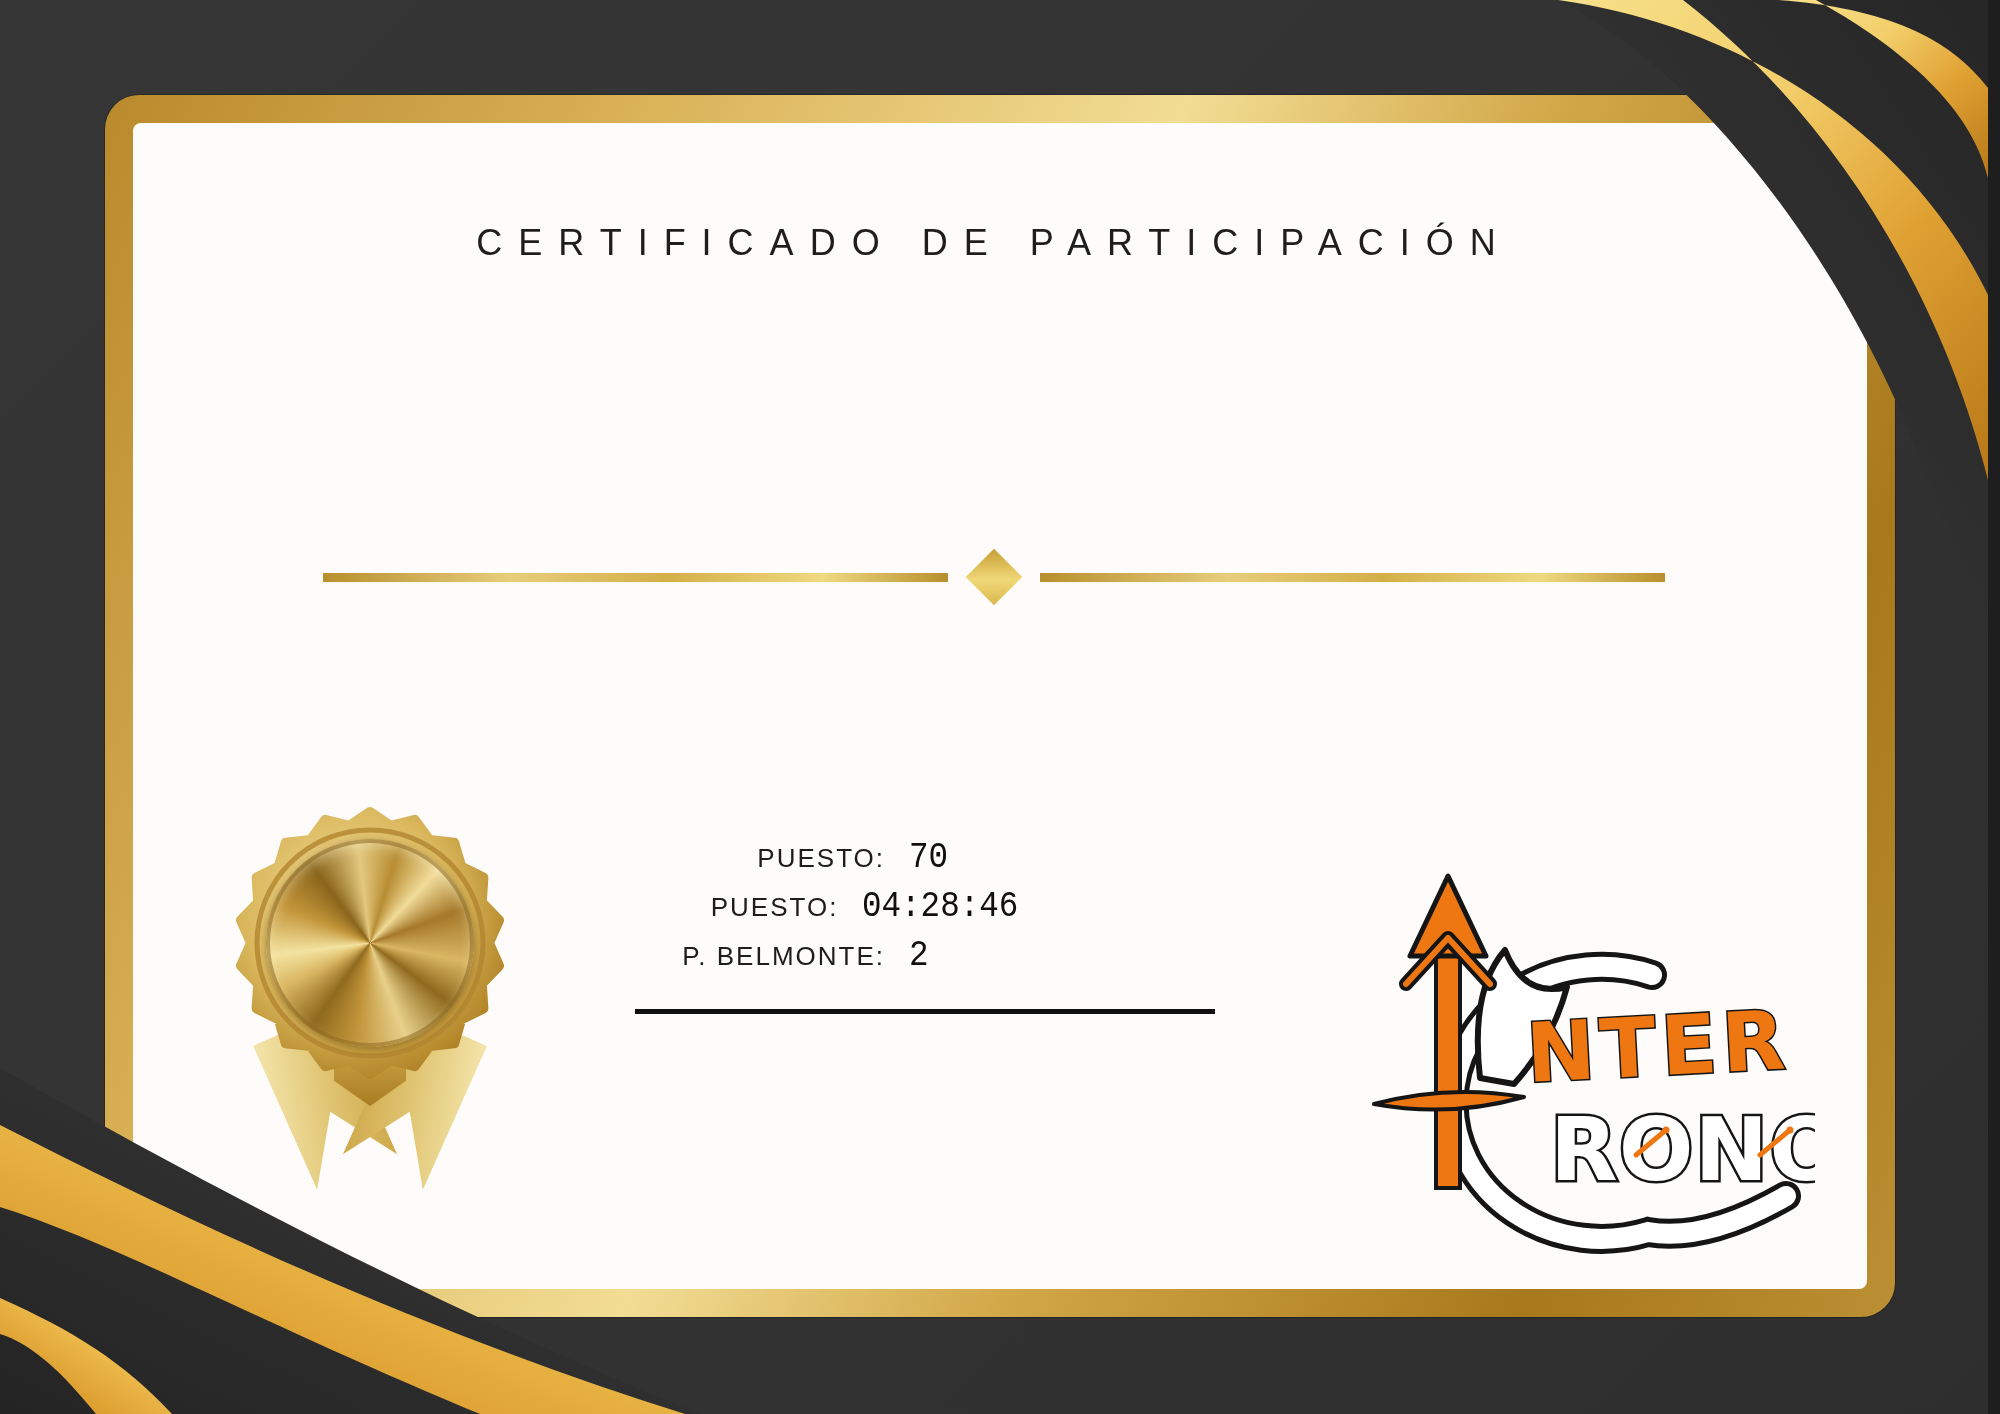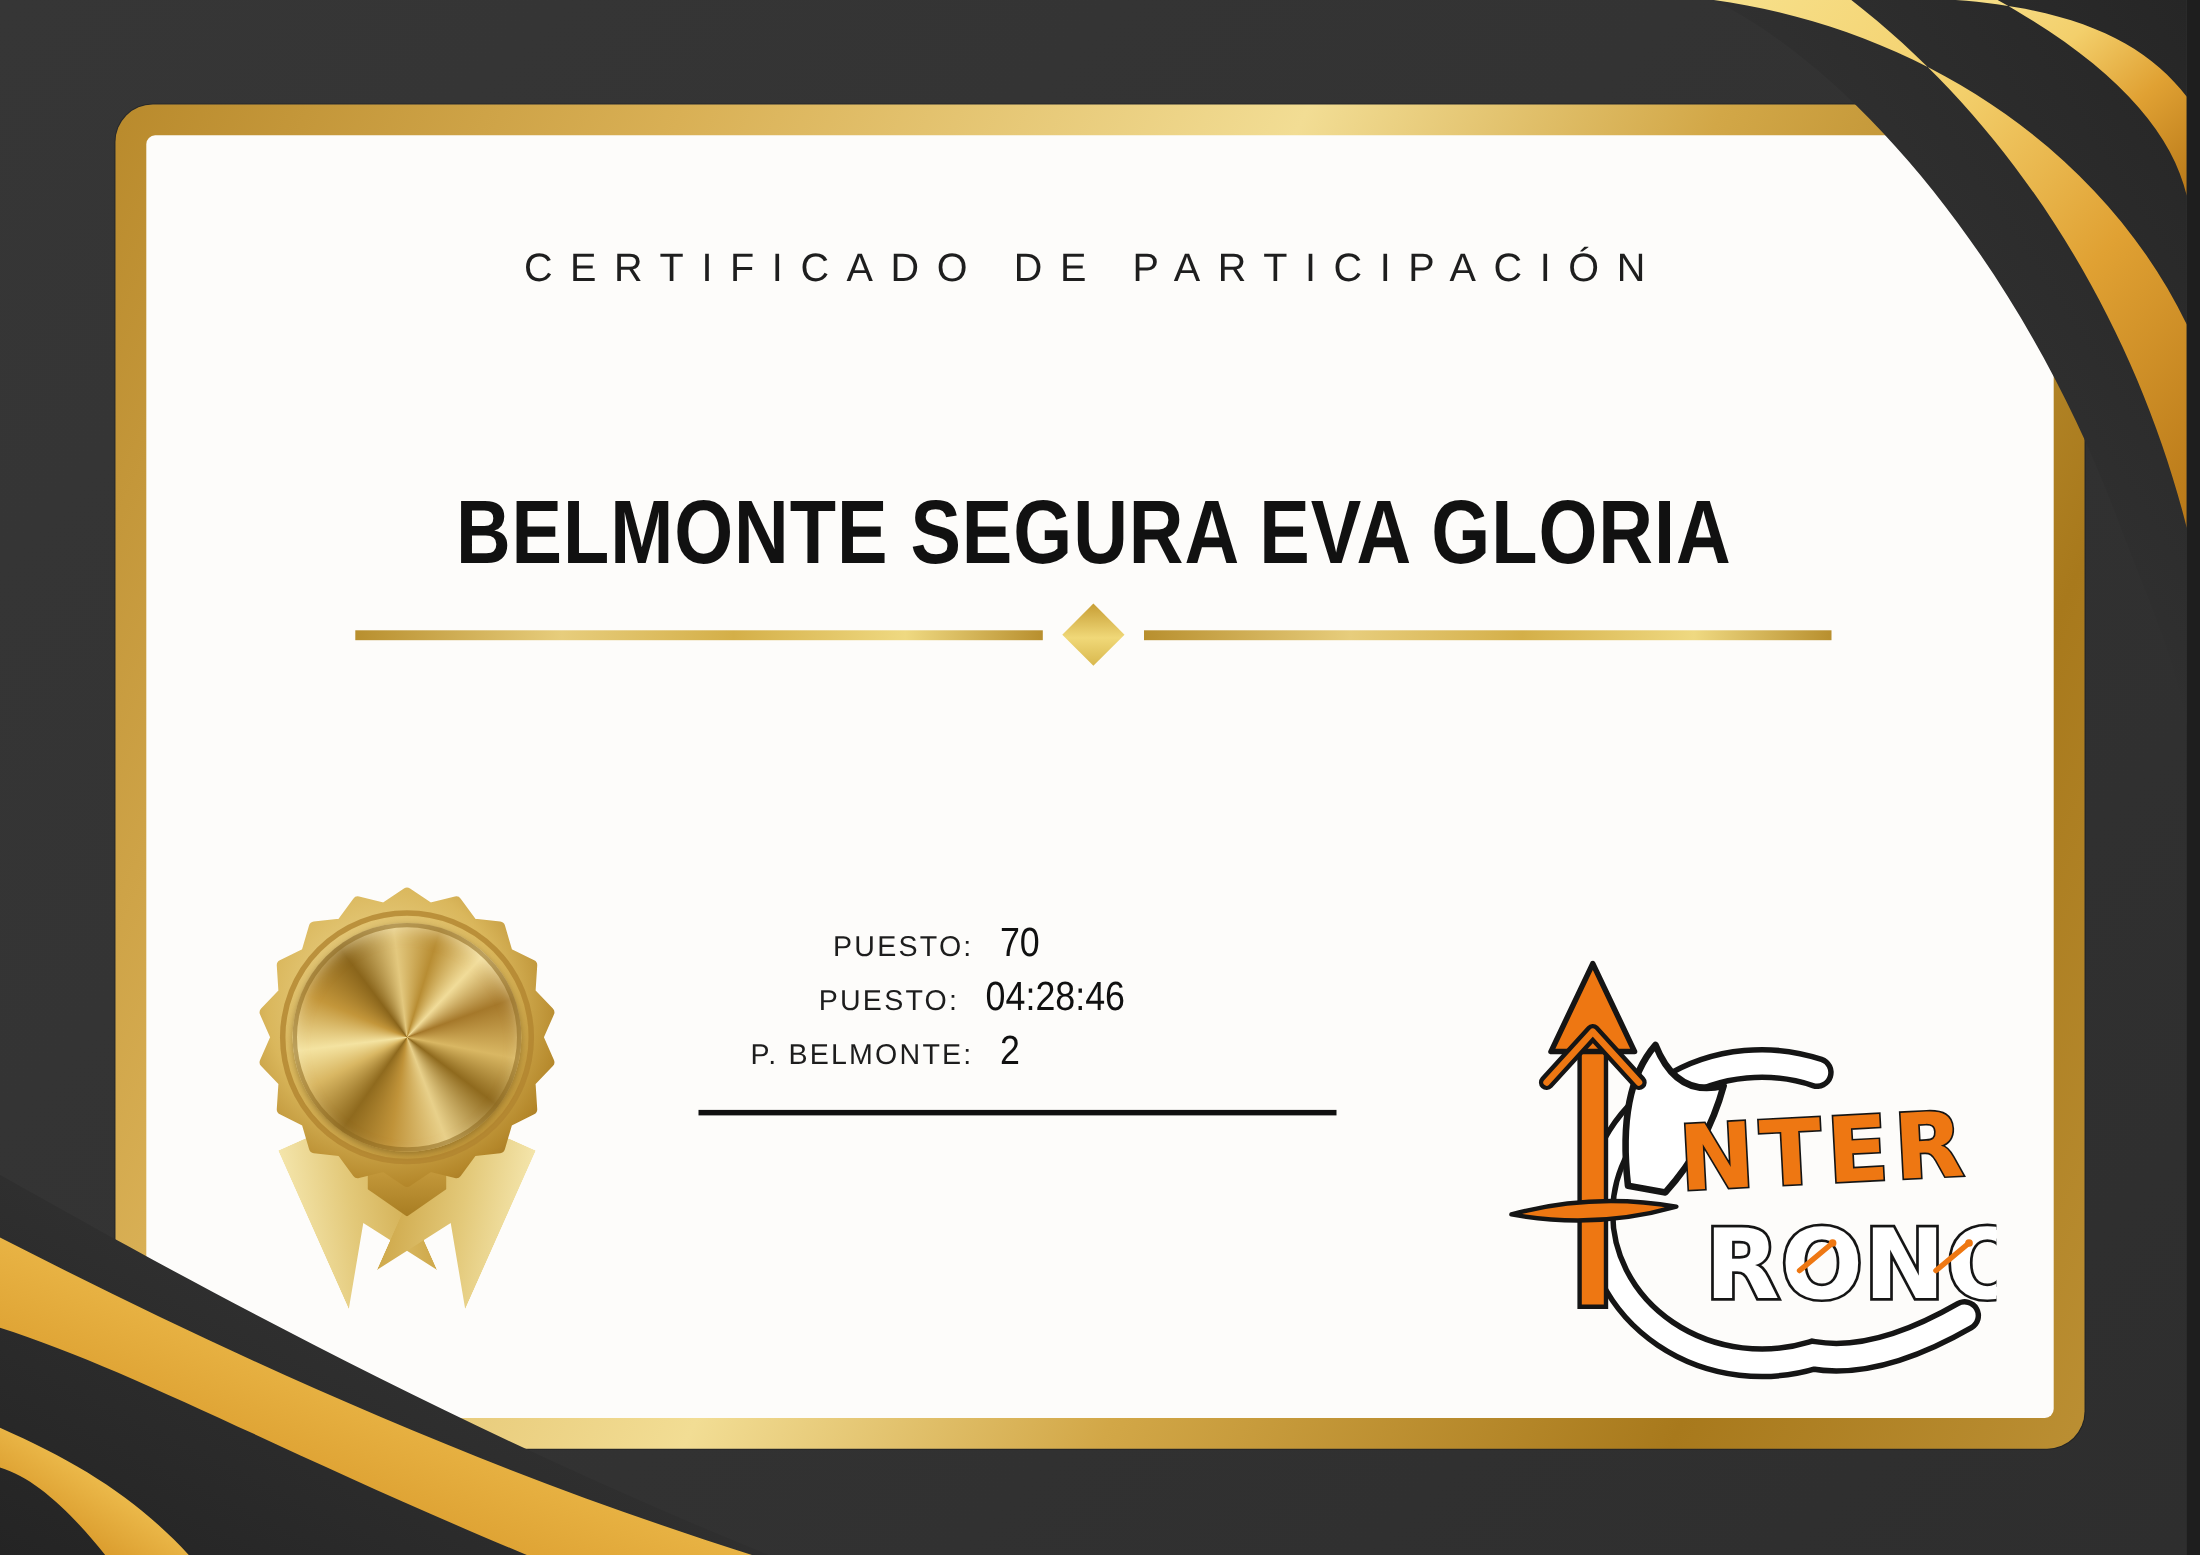--- a/index.html
+++ b/index.html
@@ -47,21 +47,21 @@
     font-size:33px;letter-spacing:2.5px;color:#222;font-weight:400;
   }
   .results{
     position:absolute;left:480px;top:836px;width:560px;
   }
   .result-row{display:flex;align-items:baseline;height:49px;}
   .result-label{
     width:405px;text-align:right;font-size:26px;letter-spacing:2px;color:#1d1d1d;
   }
   .result-value{
-    padding-left:24px;font-size:37px;color:#101010;white-space:nowrap;
+    padding-left:24px;font-size:37px;color:#101010;white-space:nowrap;font-family:Liberation Mono, monospace;
   }
   .result-value span{display:inline-block;transform:scaleX(.88);transform-origin:left;}
   .sig-line{
     position:absolute;left:635px;top:1009px;width:580px;height:5px;background:#101010;
   }
   
   .medal{position:absolute;left:233px;top:806px;width:274px;height:380px;z-index:3;}
   .medal svg.rosette{position:absolute;left:0;top:0;z-index:3;}
   .medal .disc{
     position:absolute;left:33px;top:33px;width:208px;height:208px;border-radius:50%;z-index:4;
@@ -92,23 +92,20 @@
 
 <div class="stage">
 
   <div class="frame">
     <div class="paper"></div>
   </div>
 
   <div class="content">
     <div class="title">CERTIFICADO DE PARTICIPACIÓN</div>
 
-    <div class="name">
-      <span>BELMONTE SEGURA EVA GLORIA</span>
-    </div>
 
     <div class="divider">
       <div class="bar"></div>
       <div class="gem"></div>
       <div class="bar"></div>
     </div>
 
 
     <div class="results">
       <div class="result-row">

